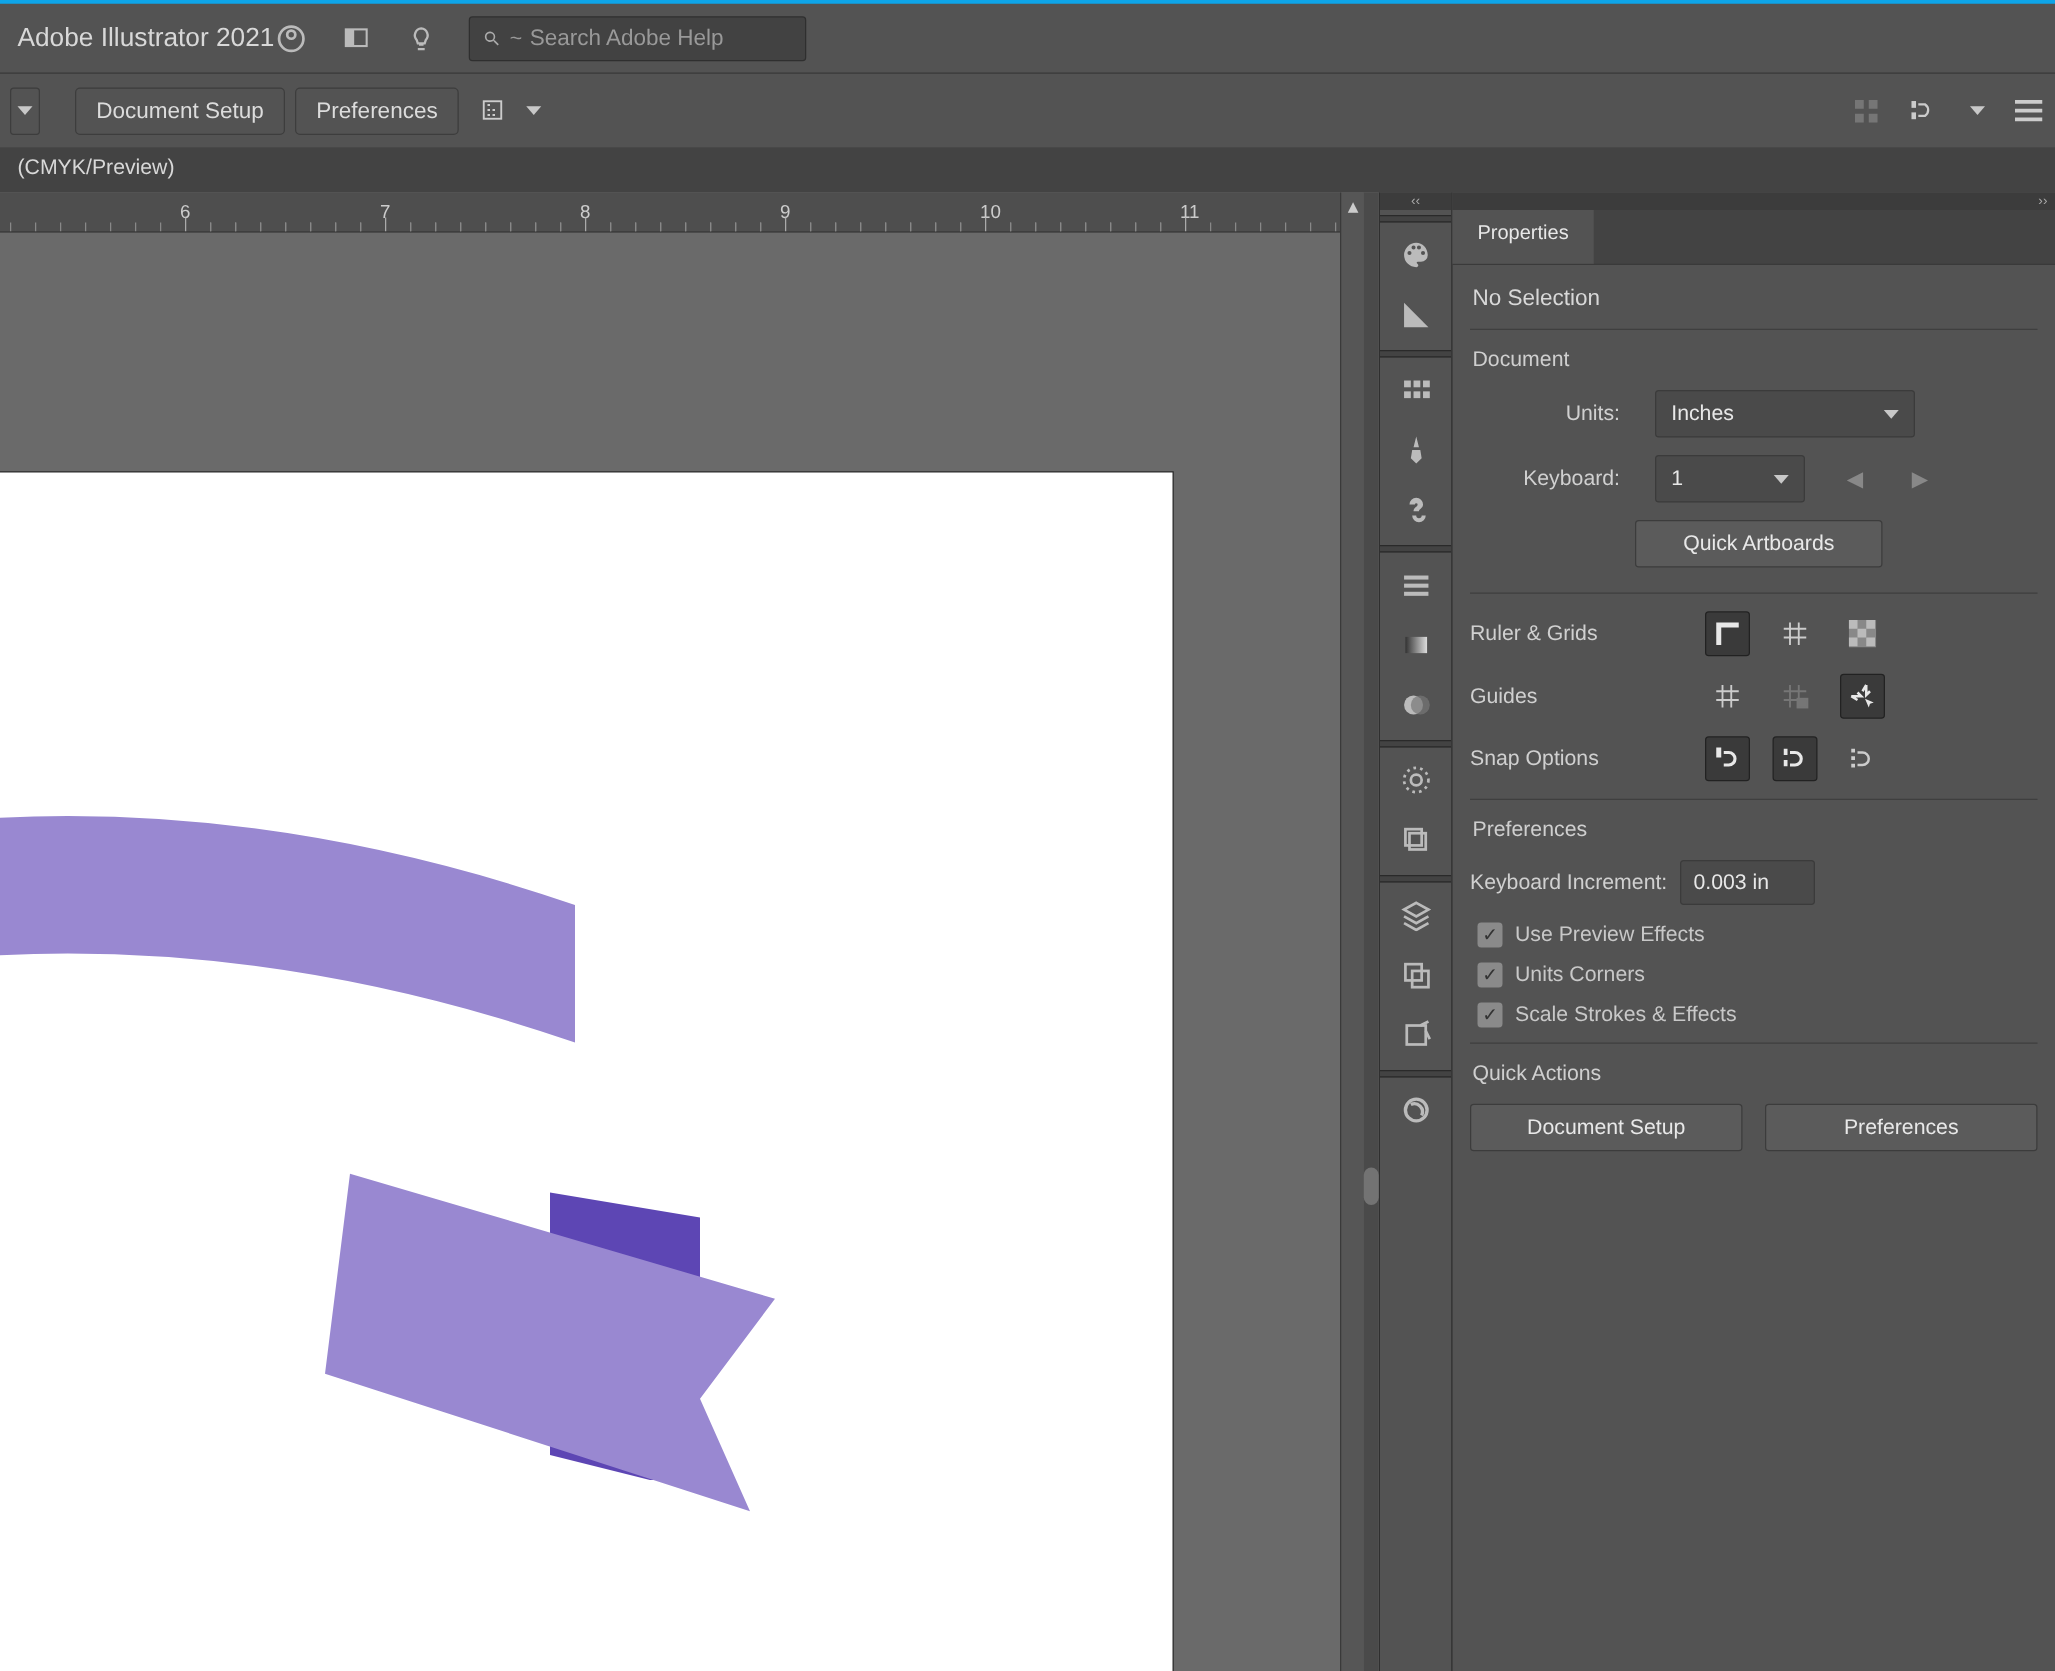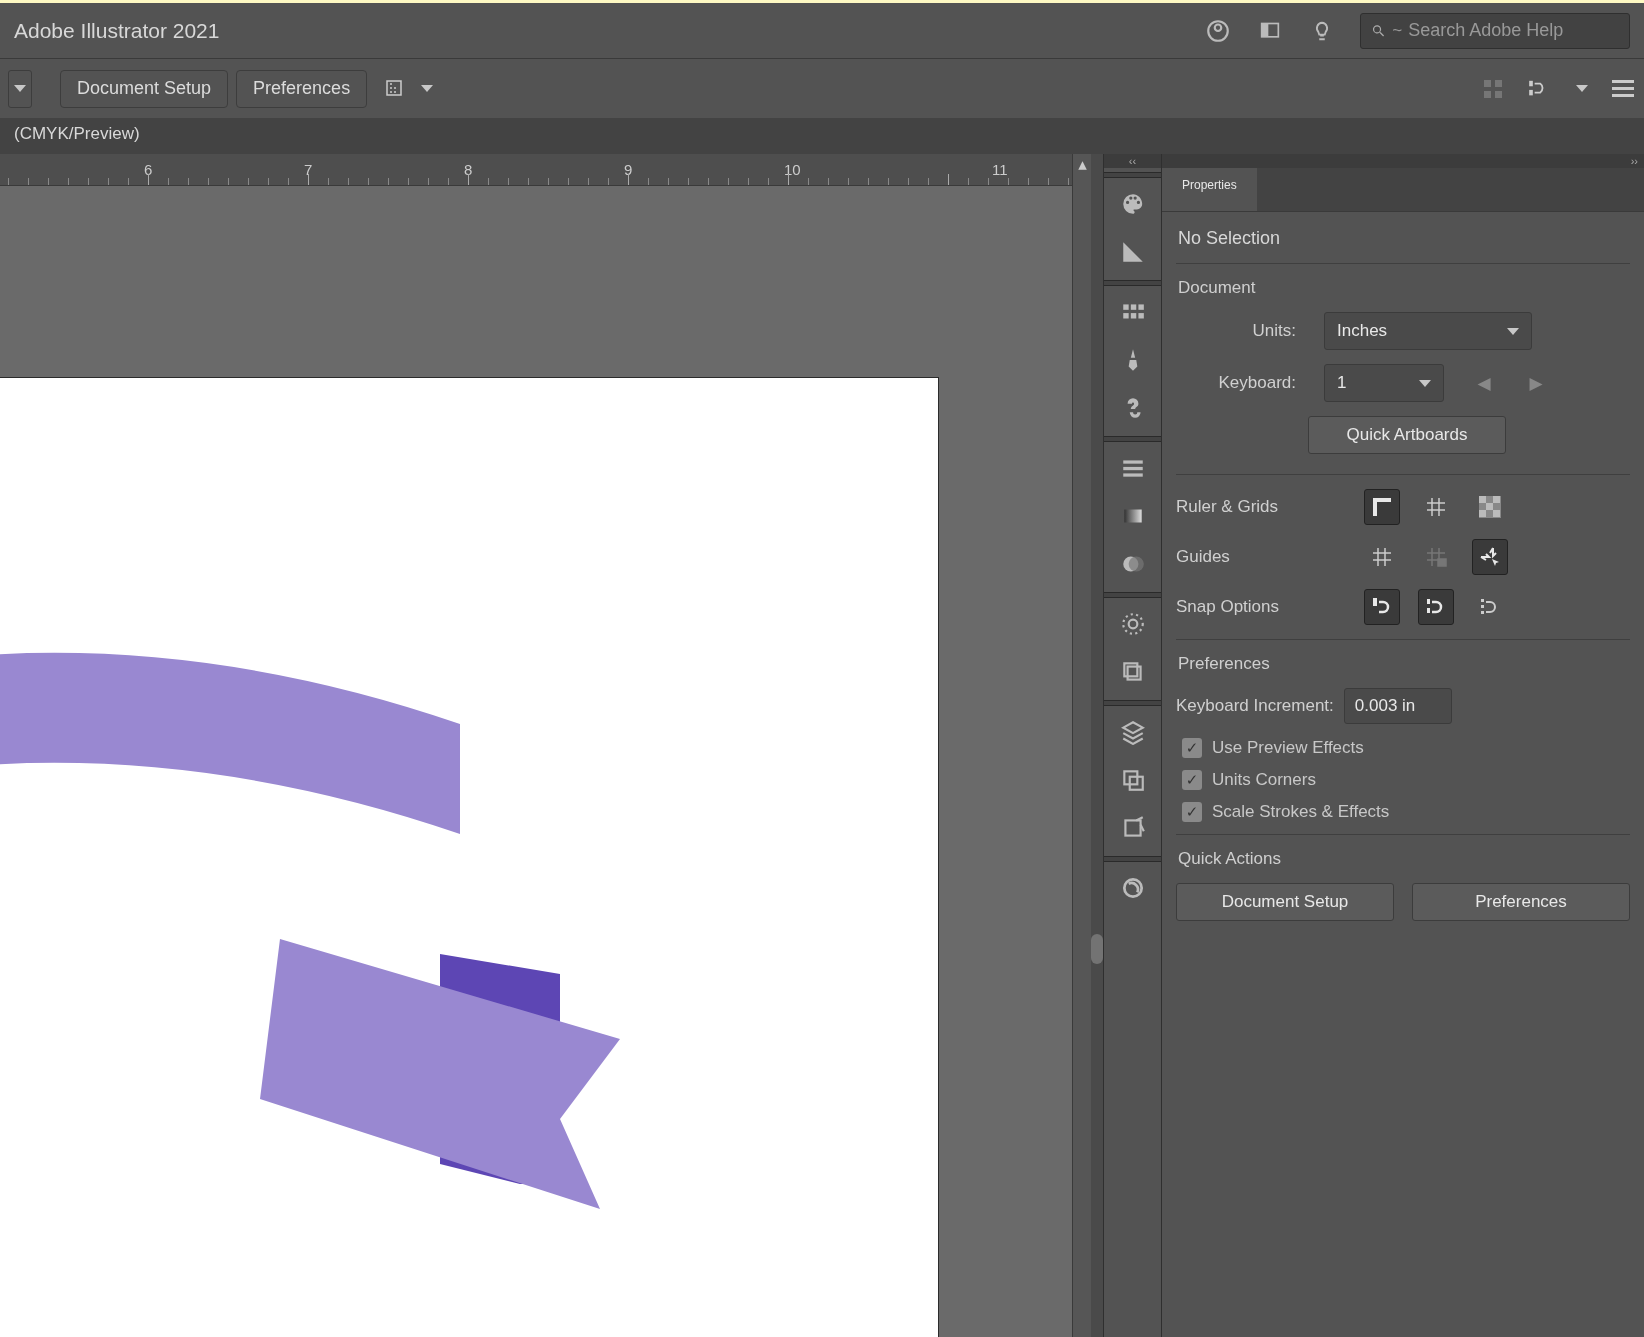--- a/index.html
+++ b/index.html
@@ -1,19 +1,19 @@
 <!DOCTYPE html>
 <html><head>
 <meta charset="utf-8">
 <style>
 * { box-sizing: border-box; margin: 0; padding: 0; font-family: -apple-system, "Segoe UI", sans-serif; }
 body { background: #4a4a4a; width: 1644px; height: 1337px; overflow: hidden; color: #c8c8c8; font-size: 17px; }
 
 
-.title-bar { height: 58px; background: #535353; display: flex; align-items: center; padding: 0 14px; justify-content: space-between; border-top: 3px solid #fef9c3; }
+.title-bar { height: 58px; background: #535353; display: flex; align-items: center; padding: 0 14px; border-top: 3px solid #0ea5e9; }
 .title-bar .title { font-size: 21px; color: #d8d8d8; }
 .title-bar .right { display: flex; align-items: center; gap: 24px; }
 .sync-icon, .workspace-icon, .bulb-icon { width: 28px; height: 28px; display:flex; align-items:center; justify-content:center; color:#bbb; cursor:pointer; }
 .search-box { width: 270px; height: 36px; background: #424242; border: 1px solid #2f2f2f; border-radius: 3px; display:flex; align-items:center; padding:0 10px; gap:6px; }
 .search-box svg { width: 18px; height: 18px; fill:#aaa; }
 .search-box input { background:transparent; border:none; outline:none; color:#c8c8c8; font-size:18px; width:100%; }
 .search-box input::placeholder { color:#999; }
 
 
 .options-bar { height: 60px; background: #535353; border-top:1px solid #3a3a3a; display:flex; align-items:center; padding:0 8px; gap:12px; justify-content:space-between; }
@@ -50,21 +50,21 @@
 .panel-dock { width:58px; background:#535353; border-left:1px solid #2f2f2f; display:flex; flex-direction:column; }
 .dock-collapse { height:14px; background:#3c3c3c; display:flex; align-items:center; justify-content:center; font-size:11px; color:#aaa; cursor:pointer; }
 .dock-sep { height:6px; background:#434343; border-top:1px solid #2a2a2a; border-bottom:1px solid #2a2a2a; margin:4px 0 2px 0; }
 .dock-btn { height:48px; display:flex; align-items:center; justify-content:center; cursor:pointer; }
 .dock-btn svg { width:26px; height:26px; }
 
 
 .props-panel { width:483px; background:#535353; border-left:1px solid #2f2f2f; display:flex; flex-direction:column; }
 .props-collapse { height:14px; background:#3c3c3c; display:flex; align-items:center; justify-content:flex-end; padding-right:6px; font-size:11px; color:#aaa; cursor:pointer; }
 .props-tabs { height:44px; display:flex; border-bottom:1px solid #3a3a3a; background:#434343; }
-.props-tab { padding:10px 20px; background:#535353; color:#e8e8e8; font-size:12px; font-weight:500; }
+.props-tab { padding:10px 20px; background:#535353; color:#e8e8e8; font-size:16px; font-weight:500; }
 .props-body { padding: 12px 14px 14px 14px; flex:1; overflow:hidden; }
 .sel-text { margin: 4px 0 14px 2px; font-size:18px; color:#d8d8d8; }
 .divider { height:1px; background:#3f3f3f; margin: 10px 0 14px 0; }
 .sec-title { font-size:17px; color:#cfcfcf; margin: 10px 0 14px 2px; }
 .row { display:flex; align-items:center; gap:28px; margin-bottom:14px; }
 .row .label { width: 120px; text-align:right; font-size:17px; color:#d0d0d0; }
 .select-box { flex:0 0 208px; height:38px; background:#4a4a4a; border:1px solid #3b3b3b; border-radius:3px; display:flex; align-items:center; justify-content:space-between; padding:0 12px; color:#e8e8e8; font-size:17px; cursor:pointer; }
 .select-sm { flex:0 0 120px; }
 .chev-down { width:0; height:0; border-left:6px solid transparent; border-right:6px solid transparent; border-top:7px solid #c8c8c8; }
 .nav-arrow { width:24px; height:24px; display:flex; align-items:center; justify-content:center; cursor:pointer; color:#888; }
@@ -248,21 +248,21 @@
         <div class="ruler-tick" style="left: 728px;"></div>
         <div class="ruler-tick" style="left: 848px;"></div>
         <div class="ruler-tick" style="left: 708px;"></div>
         <div class="ruler-tick" style="left: 868px;"></div>
         <div class="ruler-tick" style="left: 688px;"></div>
         <div class="ruler-tick" style="left: 888px;"></div>
         <div class="ruler-tick" style="left: 668px;"></div>
         <div class="ruler-tick" style="left: 908px;"></div>
         <div class="ruler-tick" style="left: 648px;"></div>
         <div class="ruler-tick" style="left: 928px;"></div>
-        <div class="ruler-num" style="left: 992px;">11</div>
+        <div class="ruler-num" style="left: 944px;">11</div>
         <div class="ruler-tick-major" style="left: 948px;"></div>
         <div class="ruler-tick" style="left: 928px;"></div>
         <div class="ruler-tick" style="left: 968px;"></div>
         <div class="ruler-tick" style="left: 908px;"></div>
         <div class="ruler-tick" style="left: 988px;"></div>
         <div class="ruler-tick" style="left: 888px;"></div>
         <div class="ruler-tick" style="left: 1008px;"></div>
         <div class="ruler-tick" style="left: 868px;"></div>
         <div class="ruler-tick" style="left: 1028px;"></div>
         <div class="ruler-tick" style="left: 848px;"></div>

